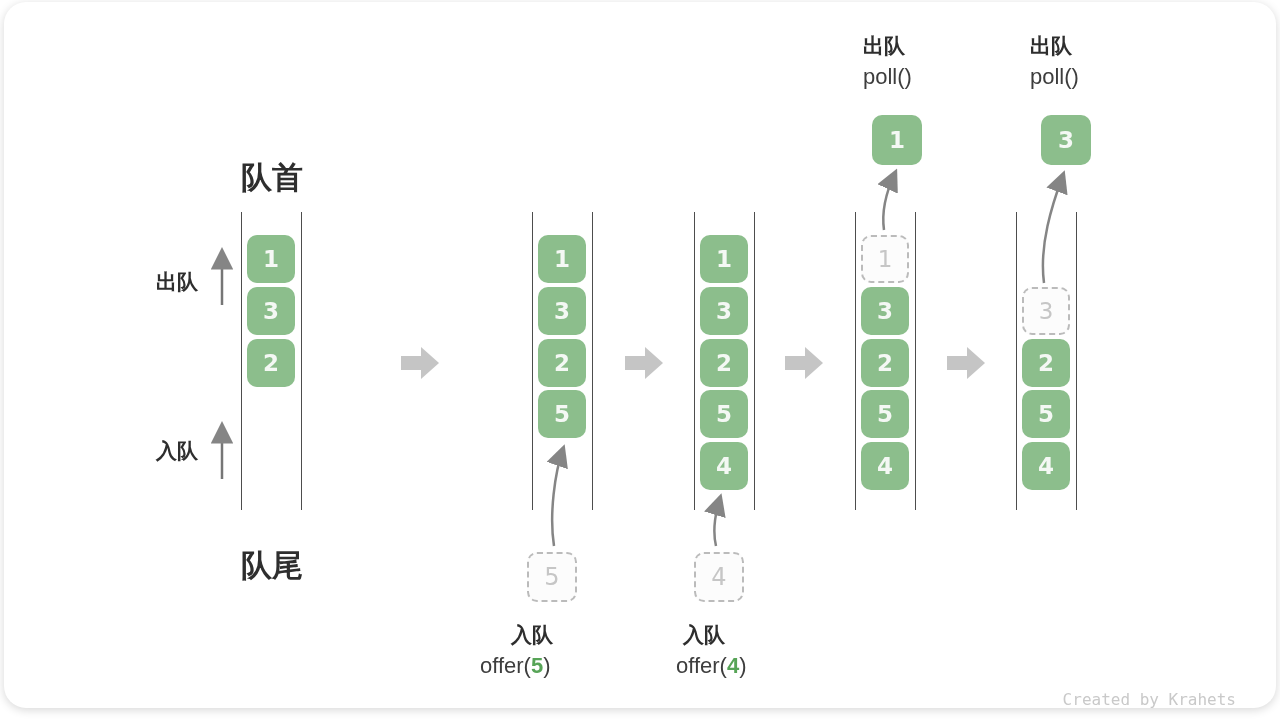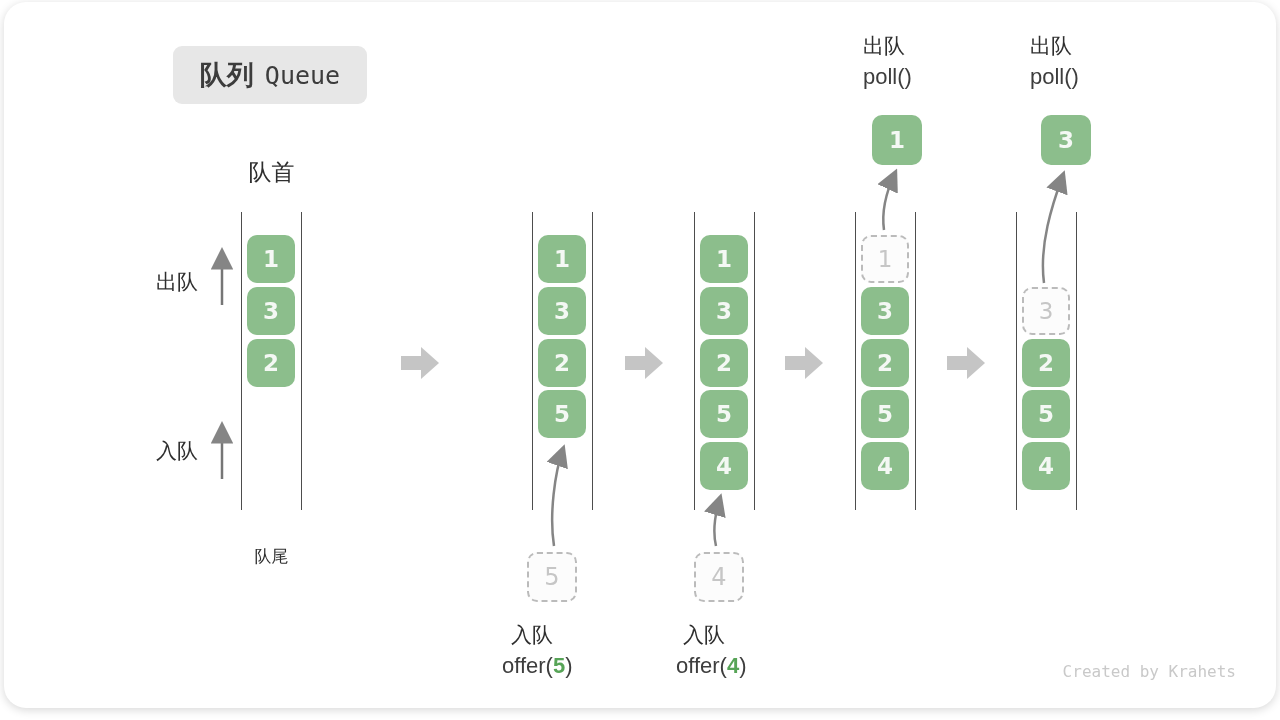--- a/index.html
+++ b/index.html
@@ -15,23 +15,23 @@
     background:#ffffff;border-radius:22px;box-shadow:0 2px 10px rgba(0,0,0,.16)}
   .overlay{position:absolute;left:0;top:0;width:1280px;height:720px;pointer-events:none}
 
   .badge{position:absolute;left:169px;top:44px;width:194px;height:58px;
     background:var(--badgeBg);border-radius:9px;display:flex;align-items:center;
     justify-content:center;gap:11px}
   .badge-zh{font-size:27px;font-weight:700;color:#3C3C3C}
   .badge-en{font-family:"DejaVu Sans Mono","Liberation Mono",monospace;
     font-size:25px;color:#3C3C3C}
 
-  .zh{position:absolute;font-size:21px;font-weight:400;color:var(--text);white-space:nowrap}
-  .lbl-head{left:237px;top:155px;width:61px;text-align:center;font-size:23px}
-  .lbl-tail{left:237px;top:543px;width:61px;text-align:center;font-size:17px}
+  .zh{position:absolute;font-size:21px;font-weight:700;color:var(--text);white-space:nowrap}
+  .lbl-head{left:237px;top:155px;width:61px;text-align:center;font-size:31px}
+  .lbl-tail{left:237px;top:543px;width:61px;text-align:center;font-size:31px}
   .lbl-deq{left:152px;top:266px}
   .lbl-enq{left:152px;top:435px}
 
   .col{position:absolute;top:210px;height:298px;width:61px;
     border-left:1.5px solid var(--line);border-right:1.5px solid var(--line)}
   .col-0{left:237px}.col-1{left:528px}.col-2{left:690px}.col-3{left:851px}.col-4{left:1012px}
 
   .cell{position:absolute;left:5px;width:48px;height:48px;border-radius:10px;
     background:var(--green);color:var(--cellText);font-size:23px;font-weight:700;
     display:flex;align-items:center;justify-content:center}
@@ -47,24 +47,24 @@
   .staged{position:absolute;top:550px;width:50px;height:50px;border-radius:10px;
     background:var(--dashedBg);border:2px dashed var(--dashedBorder);
     color:var(--dashedText);font-size:24px;display:flex;align-items:center;justify-content:center}
   .staged-0{left:523px}.staged-1{left:690px}
 
   .code{position:absolute;font-family:Liberation Sans, sans-serif;
     font-size:22px;color:var(--code);white-space:nowrap}
   .code .green{color:var(--codeGreen);font-weight:700}
   .deq0-zh{left:859px;top:30px}.deq0-code{left:859px;top:62px}
   .deq1-zh{left:1026px;top:30px}.deq1-code{left:1026px;top:62px}
-  .enq0-zh{left:507px;top:619px}.enq0-code{left:498px;top:651px}
+  .enq0-zh{left:507px;top:619px}.enq0-code{left:476px;top:651px}
   .enq1-zh{left:679px;top:619px}.enq1-code{left:672px;top:651px}
 
-  .watermark{position:absolute;right:40px;top:660px;
+  .watermark{position:absolute;right:40px;top:688px;
     font-family:"DejaVu Sans Mono","Liberation Mono",monospace;
     font-size:16px;color:var(--watermark)}
 
   .curve{stroke:var(--arrow);stroke-width:2.5;fill:none}
   .upline{stroke:#767676;stroke-width:2.5}
   .block{fill:var(--blockArrow)}
   .ah{fill:var(--arrow)}
 </style>
 </head>
 <body>
@@ -86,24 +86,20 @@
     <polygon class="block" points="781,354 801,354 801,345 819,361 801,377 801,368 781,368"></polygon>
     <polygon class="block" points="943,354 963,354 963,345 981,361 963,377 963,368 943,368"></polygon>
 
     <path class="curve" d="M 550 544 C 545 512 551 470 559 447" marker-end="url(#ah)"></path>
     <path class="curve" d="M 712 544 C 708 527 712 509 716 496" marker-end="url(#ah)"></path>
 
     <path class="curve" d="M 880 228 C 877 207 884 186 891 171" marker-end="url(#ah)"></path>
     <path class="curve" d="M 1040 281 C 1035 243 1048 203 1059 173" marker-end="url(#ah)"></path>
   </svg>
 
-  <div class="badge">
-    <span class="badge-zh">队列</span>
-    <span class="badge-en">Queue</span>
-  </div>
 
   <div class="zh lbl-head">队首</div>
   <div class="zh lbl-tail">队尾</div>
   <div class="zh lbl-deq">出队</div>
   <div class="zh lbl-enq">入队</div>
 
   <div class="col col-0">
     <div class="cell r0">1</div>
     <div class="cell r1">3</div>
     <div class="cell r2">2</div>

